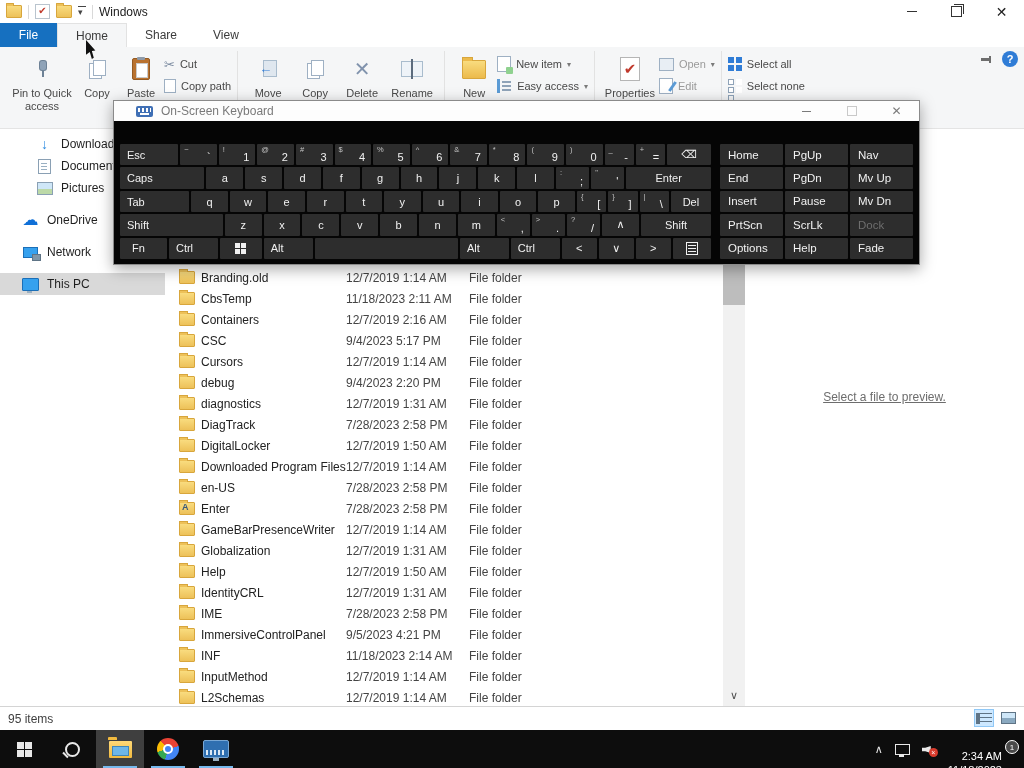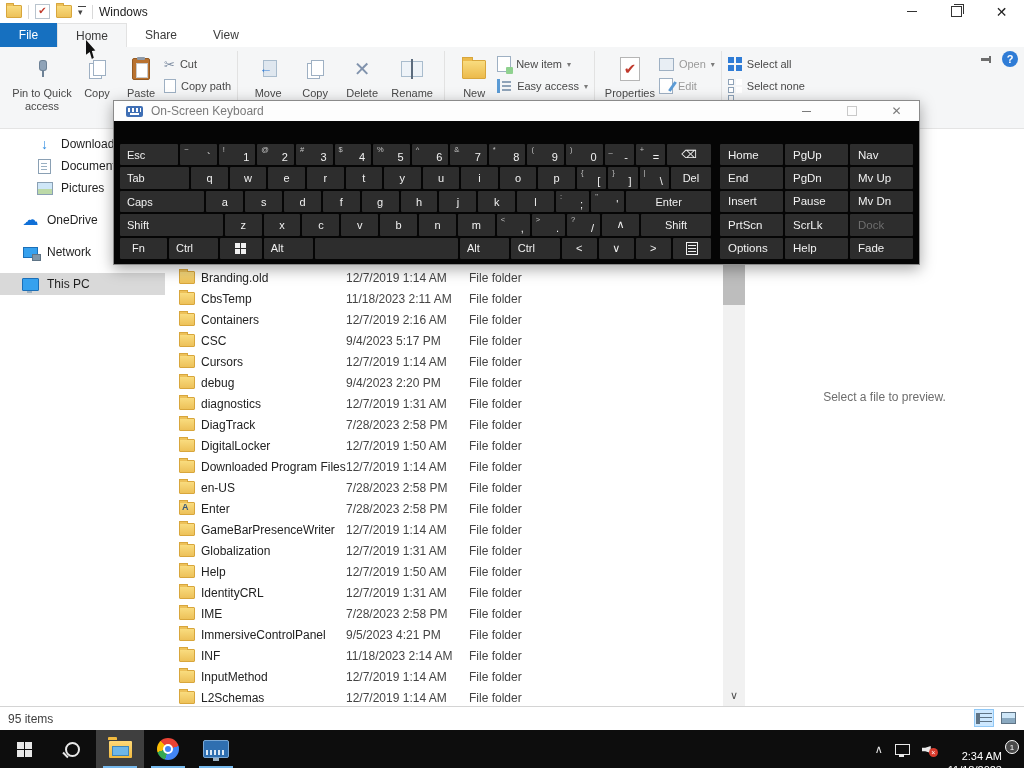--- a/index.html
+++ b/index.html
@@ -114,33 +114,33 @@
   .fi-ico.fonts:after{content:"A";position:absolute;left:2px;top:-1px;font-size:9px;color:#3a5a7a;font-weight:bold;}
   .fi-name{margin-left:6px;width:145px;white-space:nowrap;overflow:hidden;}
   .fi-date{width:123px;color:#444;}
   .fi-type{color:#444;}
 
   #vscroll{left:723px;top:129px;width:22px;height:577px;background:#f1f1f1;}
   #vthumb{left:0;width:22px;top:132px;height:44px;background:#bdbdbd;position:absolute;}
   #vscroll .sarrow{position:absolute;left:0;bottom:4px;width:22px;text-align:center;color:#505050;font-size:11px;}
 
   #preview{left:745px;top:129px;width:279px;height:577px;background:#fff;}
-  #preview-text{position:absolute;left:0;right:0;top:261px;text-align:center;color:#6d6d6d;font-size:12px;}
+  #preview-text{position:absolute;left:0;right:0;top:261px;text-align:center;color:#6d6d6d;font-size:12px;text-decoration:underline;}
 
   #statusbar{left:0;top:706px;width:1024px;height:24px;background:#fff;border-top:1px solid #d4d4d4;font-size:12px;color:#3f3f3f;display:flex;align-items:center;box-sizing:border-box;}
   #statusbar .count{margin-left:8px;}
   .sb-views{position:absolute;right:6px;top:709px;display:flex;gap:4px;}
   .sbv{width:20px;height:18px;display:flex;align-items:center;justify-content:center;box-sizing:border-box;}
   .sbv.active{background:#cde8ff;border:1px solid #90c8f6;}
   .ic-details{width:12px;height:11px;background:repeating-linear-gradient(#5f7486 0 1px,transparent 1px 4px);border-left:4px solid #5f7486;}
   .ic-thumb{width:13px;height:10px;border:1px solid #5f7486;background:linear-gradient(#cfe7f8 55%,#8aa9c0 45%);}
 
   
   #osk{left:113px;top:100px;width:807px;height:165px;background:#050505;border:1px solid #8a8a8a;box-sizing:border-box;box-shadow:0 4px 14px rgba(0,0,0,.35);}
-  #osk-titlebar{height:20px;background:#fdfdfd;display:flex;align-items:center;padding-left:12px;gap:8px;}
+  #osk-titlebar{height:20px;background:#fdfdfd;display:flex;align-items:center;padding-left:22px;gap:8px;}
   .osk-kbico{width:17px;height:11px;background:#3f6fb5;border-radius:2px;position:relative;}
   .osk-kbico:before{content:"";position:absolute;left:2px;top:2px;right:2px;height:4px;
      background:repeating-linear-gradient(90deg,#fff 0 2px,transparent 2px 4px);}
   .osk-kbico:after{content:"";position:absolute;left:4px;bottom:2px;right:4px;height:2px;background:#fff;}
   #osk-title{font-size:12px;color:#7a7a7a;}
   .osk-btns{margin-left:auto;display:flex;height:27px;}
   .osk-btn{width:45px;display:flex;align-items:center;justify-content:center;color:#7a7a7a;font-size:12px;}
   .osk-btn .minline{width:9px;height:1px;background:#7a7a7a;}
   .osk-btn .maxbox{width:8px;height:8px;border:1px solid #c9c9c9;}
   #osk-body{position:absolute;left:0;top:27px;right:0;bottom:0;padding:16px 6px 5px 6px;display:flex;gap:9px;box-sizing:border-box;}
@@ -617,20 +617,41 @@
             <span class="sub">_</span>
             <span class="main2">-</span>
           </div>
           <div class="key" style="flex-grow: 0.8; flex-basis: 0px;">
             <span class="sub">+</span>
             <span class="main2">=</span>
           </div>
           <div class="key" style="flex-grow: 1.2; flex-basis: 0px;">⌫</div>
         </div>
         <div class="krow">
+          <div class="key mod" style="flex-grow: 2.1; flex-basis: 0px;">Caps</div>
+          <div class="key" style="flex-grow: 1; flex-basis: 0px;">a</div>
+          <div class="key" style="flex-grow: 1; flex-basis: 0px;">s</div>
+          <div class="key" style="flex-grow: 1; flex-basis: 0px;">d</div>
+          <div class="key" style="flex-grow: 1; flex-basis: 0px;">f</div>
+          <div class="key" style="flex-grow: 1; flex-basis: 0px;">g</div>
+          <div class="key" style="flex-grow: 1; flex-basis: 0px;">h</div>
+          <div class="key" style="flex-grow: 1; flex-basis: 0px;">j</div>
+          <div class="key" style="flex-grow: 1; flex-basis: 0px;">k</div>
+          <div class="key" style="flex-grow: 1; flex-basis: 0px;">l</div>
+          <div class="key" style="flex-grow: 0.9; flex-basis: 0px;">
+            <span class="sub">:</span>
+            <span class="main2">;</span>
+          </div>
+          <div class="key" style="flex-grow: 0.9; flex-basis: 0px;">
+            <span class="sub">"</span>
+            <span class="main2">'</span>
+          </div>
+          <div class="key" style="flex-grow: 2.3; flex-basis: 0px;">Enter</div>
+        </div>
+        <div class="krow">
           <div class="key mod" style="flex-grow: 1.7; flex-basis: 0px;">Tab</div>
           <div class="key" style="flex-grow: 1; flex-basis: 0px;">q</div>
           <div class="key" style="flex-grow: 1; flex-basis: 0px;">w</div>
           <div class="key" style="flex-grow: 1; flex-basis: 0px;">e</div>
           <div class="key" style="flex-grow: 1; flex-basis: 0px;">r</div>
           <div class="key" style="flex-grow: 1; flex-basis: 0px;">t</div>
           <div class="key" style="flex-grow: 1; flex-basis: 0px;">y</div>
           <div class="key" style="flex-grow: 1; flex-basis: 0px;">u</div>
           <div class="key" style="flex-grow: 1; flex-basis: 0px;">i</div>
           <div class="key" style="flex-grow: 1; flex-basis: 0px;">o</div>
@@ -641,41 +662,20 @@
           </div>
           <div class="key" style="flex-grow: 0.8; flex-basis: 0px;">
             <span class="sub">}</span>
             <span class="main2">]</span>
           </div>
           <div class="key" style="flex-grow: 0.8; flex-basis: 0px;">
             <span class="sub">|</span>
             <span class="main2">\</span>
           </div>
           <div class="key" style="flex-grow: 1.1; flex-basis: 0px;">Del</div>
-        </div>
-        <div class="krow">
-          <div class="key mod" style="flex-grow: 2.1; flex-basis: 0px;">Caps</div>
-          <div class="key" style="flex-grow: 1; flex-basis: 0px;">a</div>
-          <div class="key" style="flex-grow: 1; flex-basis: 0px;">s</div>
-          <div class="key" style="flex-grow: 1; flex-basis: 0px;">d</div>
-          <div class="key" style="flex-grow: 1; flex-basis: 0px;">f</div>
-          <div class="key" style="flex-grow: 1; flex-basis: 0px;">g</div>
-          <div class="key" style="flex-grow: 1; flex-basis: 0px;">h</div>
-          <div class="key" style="flex-grow: 1; flex-basis: 0px;">j</div>
-          <div class="key" style="flex-grow: 1; flex-basis: 0px;">k</div>
-          <div class="key" style="flex-grow: 1; flex-basis: 0px;">l</div>
-          <div class="key" style="flex-grow: 0.9; flex-basis: 0px;">
-            <span class="sub">:</span>
-            <span class="main2">;</span>
-          </div>
-          <div class="key" style="flex-grow: 0.9; flex-basis: 0px;">
-            <span class="sub">"</span>
-            <span class="main2">'</span>
-          </div>
-          <div class="key" style="flex-grow: 2.3; flex-basis: 0px;">Enter</div>
         </div>
         <div class="krow">
           <div class="key mod" style="flex-grow: 2.6; flex-basis: 0px;">Shift</div>
           <div class="key" style="flex-grow: 1; flex-basis: 0px;">z</div>
           <div class="key" style="flex-grow: 1; flex-basis: 0px;">x</div>
           <div class="key" style="flex-grow: 1; flex-basis: 0px;">c</div>
           <div class="key" style="flex-grow: 1; flex-basis: 0px;">v</div>
           <div class="key" style="flex-grow: 1; flex-basis: 0px;">b</div>
           <div class="key" style="flex-grow: 1; flex-basis: 0px;">n</div>
           <div class="key" style="flex-grow: 1; flex-basis: 0px;">m</div>

